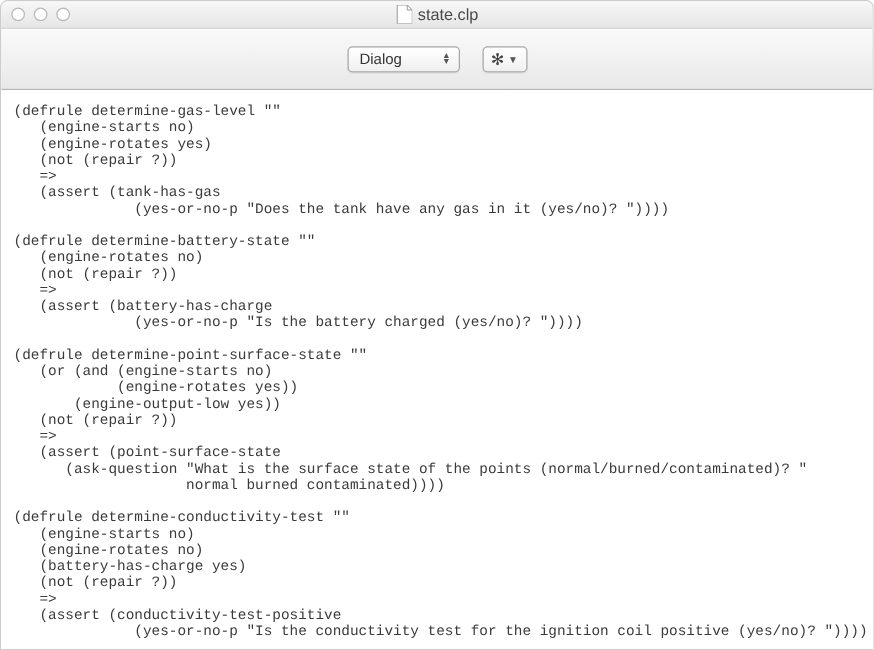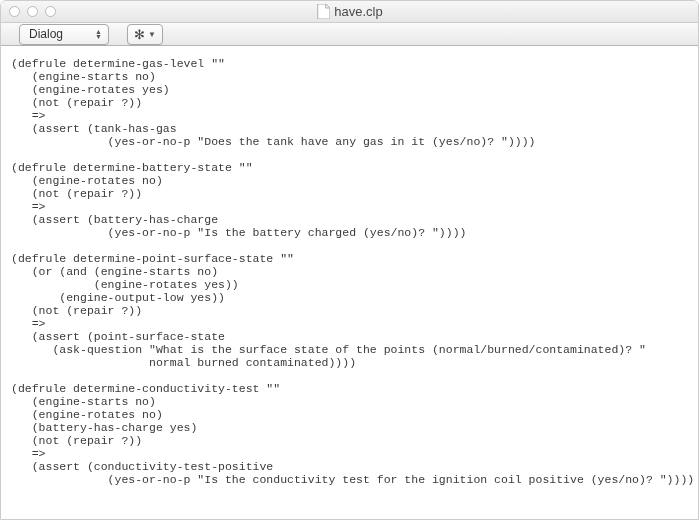--- a/index.html
+++ b/index.html
@@ -57,27 +57,28 @@
     .file-icon {
       width: 13px;
       height: 15px;
       display: inline-block;
     }
     .file-icon svg {
       width: 100%;
       height: 100%;
     }
     .toolbar {
-      height: 23px;
+      height: 49px;
       background: linear-gradient(to bottom, #fafafa, #e8e8e8);
       border-bottom: 1px solid #b5b5b5;
       display: flex;
       align-items: center;
       padding: 0 18px;
       gap: 18px;
+      justify-content: center;
     }
     .dropdown {
       height: 21px;
       min-width: 90px;
       background: linear-gradient(to bottom, #ffffff, #f0f0f0);
       border: 1px solid #a8a8a8;
       border-radius: 4px;
       display: flex;
       align-items: center;
       padding: 0 6px 0 9px;
@@ -138,21 +139,21 @@
       <div class="traffic-light"></div>
       <div class="traffic-light"></div>
     </div>
     <div class="title-center">
       <span class="file-icon">
         <svg viewBox="0 0 13 15">
           <path d="M1 0 L9 0 L13 4 L13 15 L1 15 Z" fill="#ffffff" stroke="#999999" stroke-width="0.8"></path>
           <path d="M9 0 L9 4 L13 4" fill="none" stroke="#999999" stroke-width="0.8"></path>
         </svg>
       </span>
-      <span>have.clp</span>
+      <span>state.clp</span>
     </div>
   </div>
 
   <div class="toolbar">
     <div class="dropdown">
       <span>Dialog</span>
       <span class="dropdown-arrows">
         <span>▲</span>
         <span>▼</span>
       </span>

